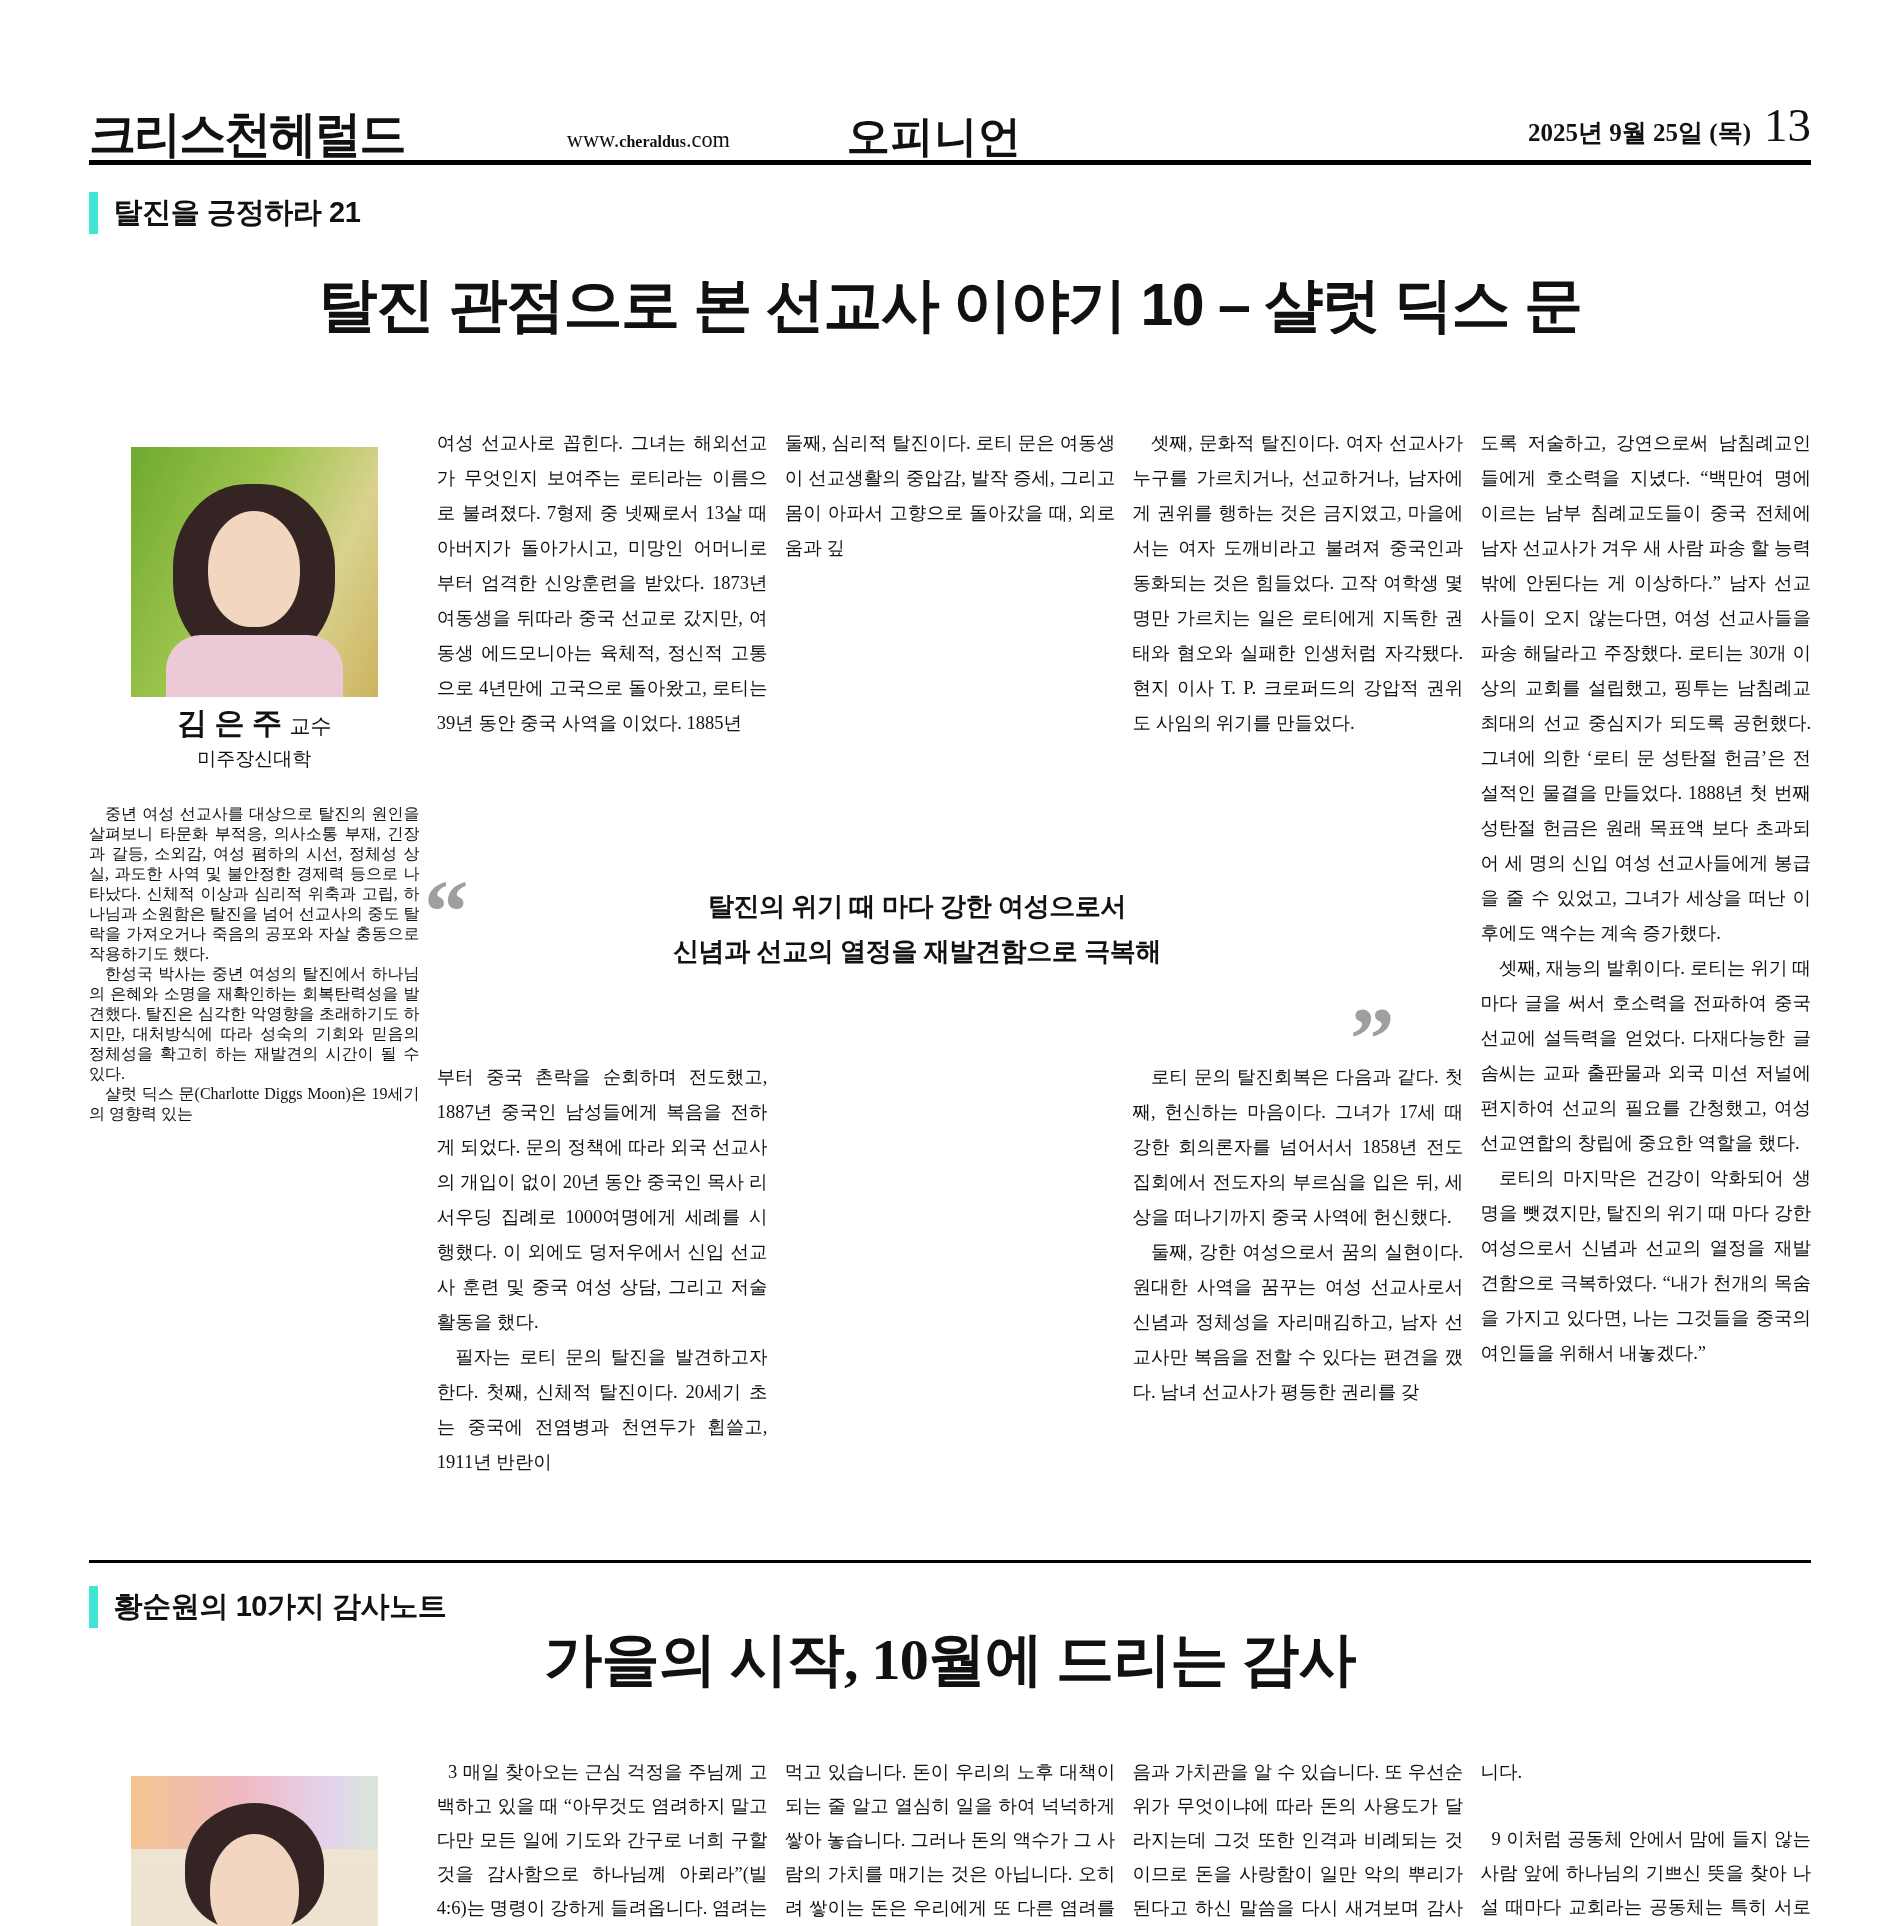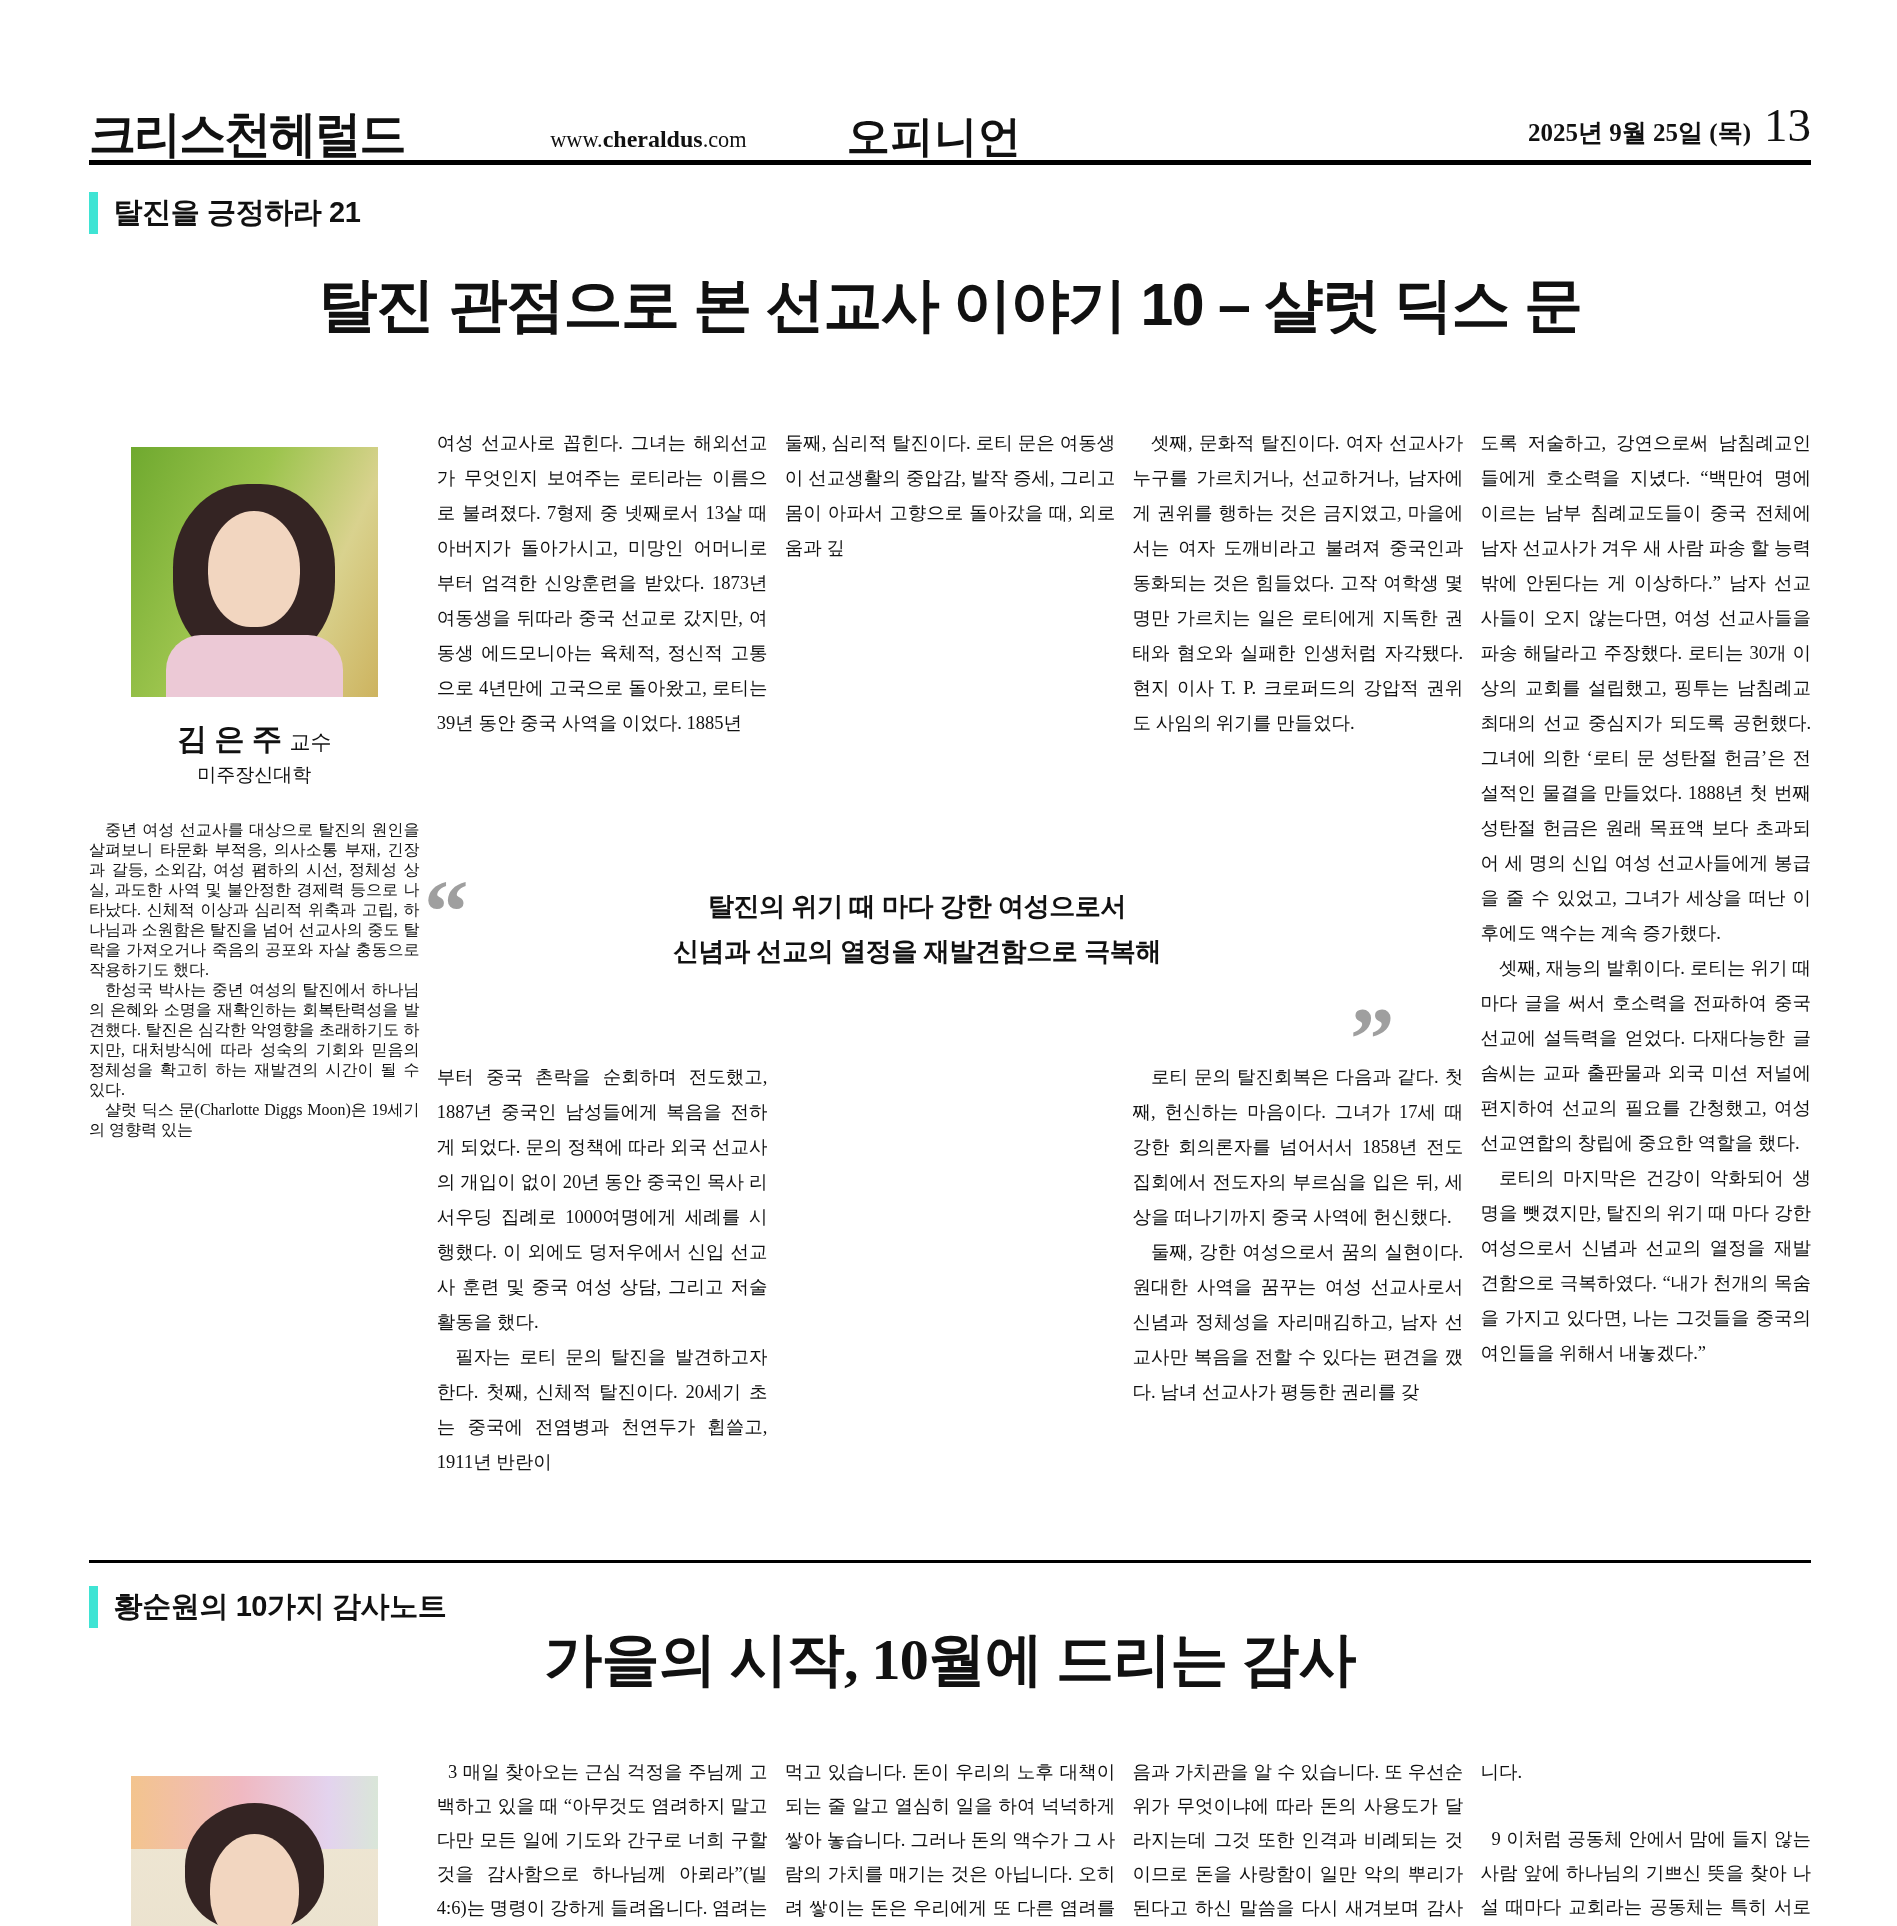--- a/index.html
+++ b/index.html
@@ -13,21 +13,21 @@
     position:absolute; top:87px; left:89px; width:1722px; height:73px;
     border-bottom:5.4px solid #000;
     display:flex; align-items:flex-end; justify-content:space-between;
   }
   .masthead {
     font-family:"Liberation Sans","DejaVu Sans",sans-serif;
     font-weight:900; font-size:47px; letter-spacing:-1.9px; line-height:1;
     transform:scaleY(1.05); transform-origin:bottom left; padding-bottom:2.3px;
   }
   .site-url { font-size:22.3px; padding-bottom:7px; margin-left:-636px; }
-  .site-url b { font-size:24px; }
+  .site-url b { font-size:16px; }
   .section-title {
     position:absolute; left:44%; bottom:2.3px;
     font-family:"Liberation Sans","DejaVu Sans",sans-serif;
     font-weight:900; font-size:43px; line-height:1; letter-spacing:0.8px;
   }
   .dateblock { display:flex; align-items:flex-end; padding-bottom:14px; }
   .issue-date { font-weight:700; font-size:25px; line-height:1.1; }
   .page-number { font-size:47px; line-height:0.85; margin-left:13px; }
   
   .tagrow { position:absolute; left:89px; display:flex; align-items:center; }
@@ -80,21 +80,21 @@
     background:linear-gradient(90deg,#f3c48e,#f0b9c2 45%,#e3d3ee 80%,#d9e6d8);
   }
   .hair { position:absolute; background:#342423; border-radius:46%; }
   .hair1 { left:42px; top:37px; width:162px; height:181px; }
   .hair2 { left:54px; top:27px; width:139px; height:127px; border-radius:50% 50% 42% 42%; }
   .face { position:absolute; background:#f2d6c0; border-radius:50% 50% 46% 46%; }
   .face1 { left:77px; top:64px; width:92px; height:116px; }
   .face2 { left:79px; top:58px; width:89px; height:112px; }
   .torso { position:absolute; bottom:0; border-radius:35px 35px 0 0; }
   .torso1 { left:35px; width:177px; height:62px; background:#ecc9d6; }
-  .author-name { margin-top:24px; font-weight:700; font-size:30px; line-height:1.2; }
+  .author-name { margin-top:8px; font-weight:700; font-size:30px; line-height:1.2; }
   .author-title { font-weight:400; font-size:21px; }
   .author-affil { margin-top:5.4px; font-size:19px; }
   
   .quote1 { position:absolute; left:335px; top:458px; width:986px; height:169px;
     font-family:"Liberation Sans","DejaVu Sans",sans-serif; }
   .q1line { text-align:center; font-weight:900; font-size:26px; line-height:45px; letter-spacing:-0.4px; }
   .qmark { position:absolute; color:#9f9f9f; font-family:"Liberation Serif","DejaVu Serif",serif;
     font-weight:700; font-size:89px; line-height:0.8; }
   .q1open { left:0; top:-7.7px; }
   .q1close { right:15.4px; bottom:-21px; }

